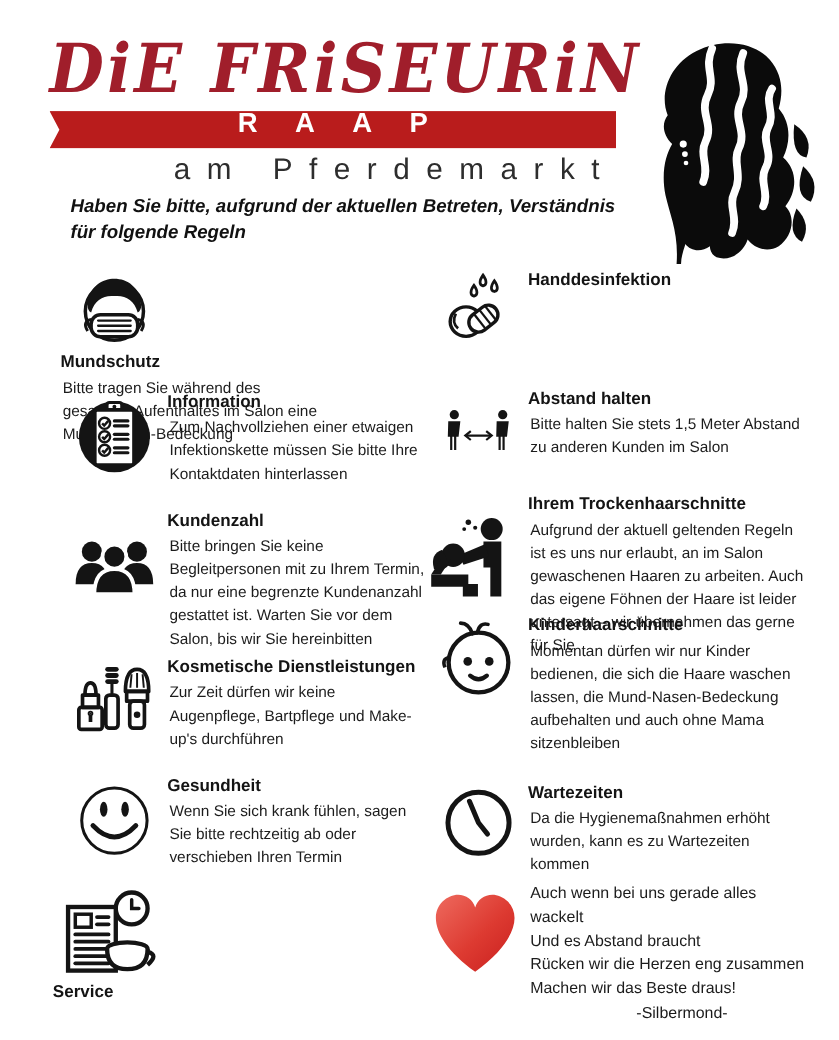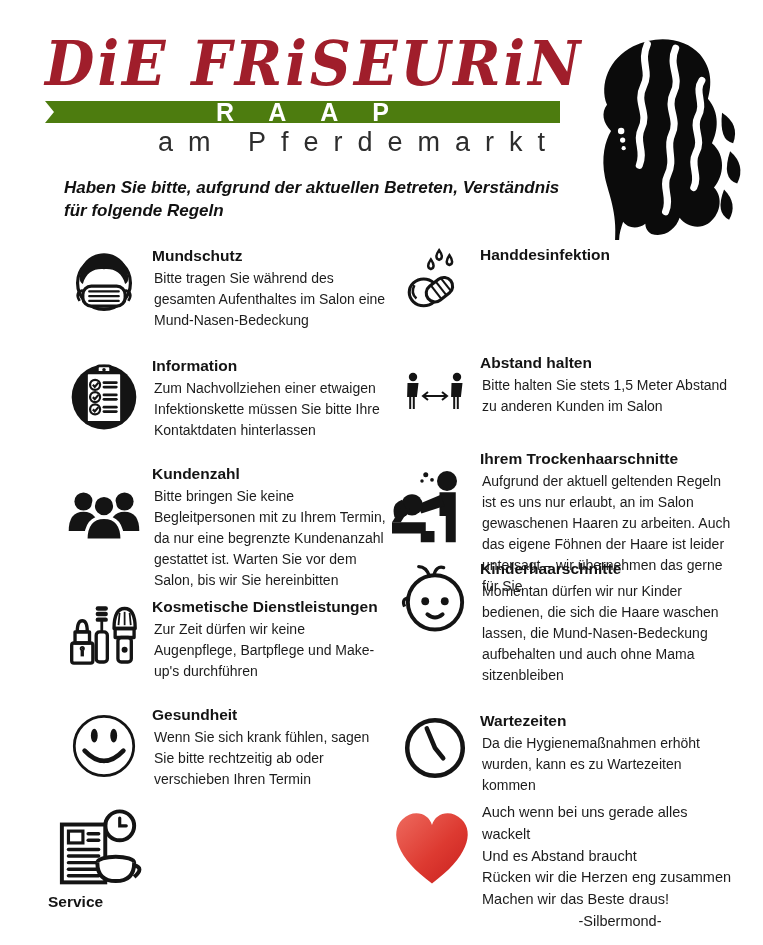--- a/index.html
+++ b/index.html
@@ -8,21 +8,21 @@
     font-family:"Liberation Sans",sans-serif;color:#1a1a1a;overflow:hidden;
   }
   
   .logo-block{position:absolute;left:45px;top:20px;width:515px;text-align:center;}
   .logo-title{
     font-family:"DejaVu Serif",serif;font-style:italic;font-weight:700;
     font-size:57px;line-height:1;color:#a01e2b;letter-spacing:3px;white-space:nowrap;
     transform:scaleY(1.08);margin-top:14px;
   }
   .logo-bar{
-    position:relative;margin-top:10px;height:22px;background:#4d7c0f;
+    position:relative;margin-top:10px;height:34px;background:#b91c1c;
     clip-path:polygon(0 0,100% 0,100% 100%,0 100%,9px 50%);
   }
   .logo-bar-text{
     position:absolute;left:0;right:0;top:-4px;color:#ffffff;font-weight:700;
     font-size:25px;letter-spacing:34px;text-indent:34px;line-height:1.2;
   }
   .logo-tagline{
     margin-top:4px;font-size:27px;color:#2d2d2d;letter-spacing:15px;text-indent:10px;
     font-weight:500;white-space:nowrap;text-align:right;
   }
@@ -74,21 +74,21 @@
       <circle cx="60" cy="112" r="3.2"></circle>
       <circle cx="61.5" cy="121" r="2.6"></circle>
       <circle cx="62.5" cy="129" r="2.1"></circle>
     </g>
   </svg>
 </div>
 
 <div class="intro">Haben Sie bitte, aufgrund der aktuellen Betreten, Verständnis
 für folgende Regeln</div>
 
-<div class="rule left-col" style="left:55px;top:247px;width:335px;">
+<div class="rule left-col" style="left:55px;top:247px;width:335px;flex-direction:column;">
   <div class="icon-box">
     <svg viewBox="0 0 70 70" width="74" height="74">
       <circle cx="35" cy="34" r="25" fill="none" stroke="#141414" stroke-width="3"></circle>
       <path fill="#141414" d="M12 29 C13 12 25 6 35 6 C46 6 57 13 58 29 C58 32 57 34 55 35 C52 24 44 20 35 21 C26 20 18 24 15 35 C13 34 12 32 12 29 Z"></path>
       <path d="M15 41 Q7 43 12 51" fill="none" stroke="#141414" stroke-width="2.5"></path>
       <path d="M55 41 Q63 43 58 51" fill="none" stroke="#141414" stroke-width="2.5"></path>
       <rect x="15" y="37" width="40" height="19" rx="8" fill="#ffffff" stroke="#141414" stroke-width="3"></rect>
       <g stroke="#141414" stroke-width="2" stroke-linecap="round">
         <line x1="21" y1="42" x2="49" y2="42"></line>
         <line x1="21" y1="46.5" x2="49" y2="46.5"></line>

